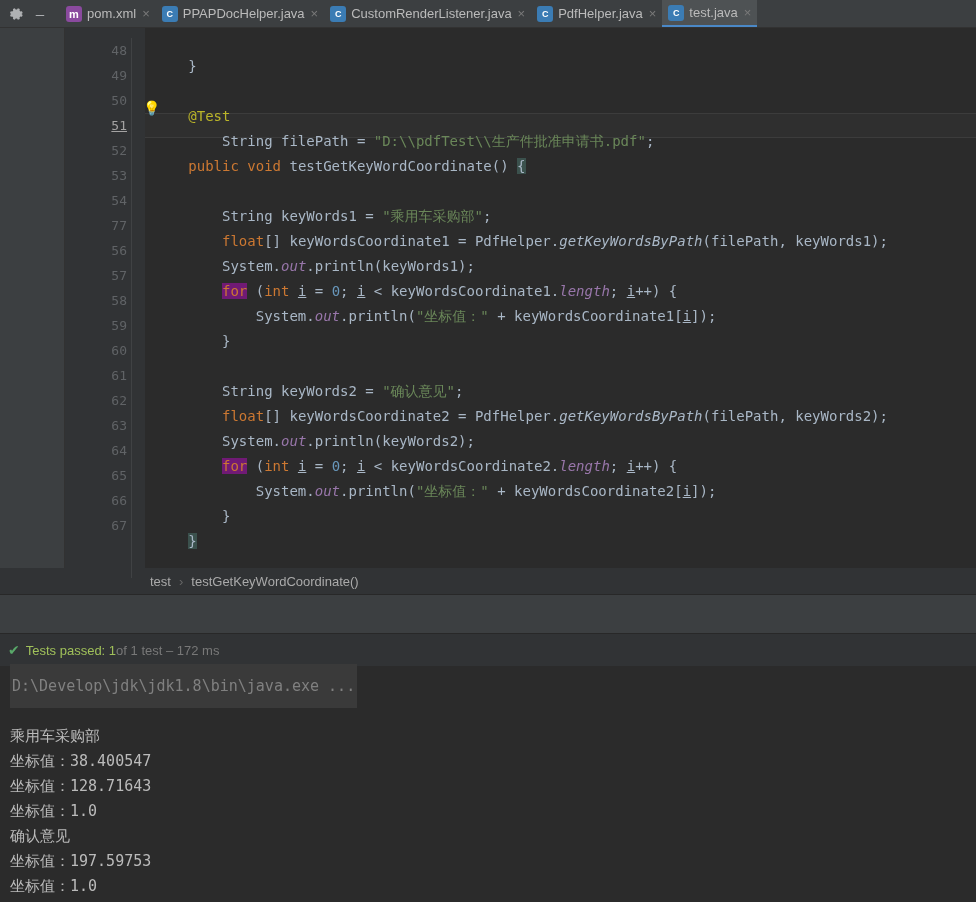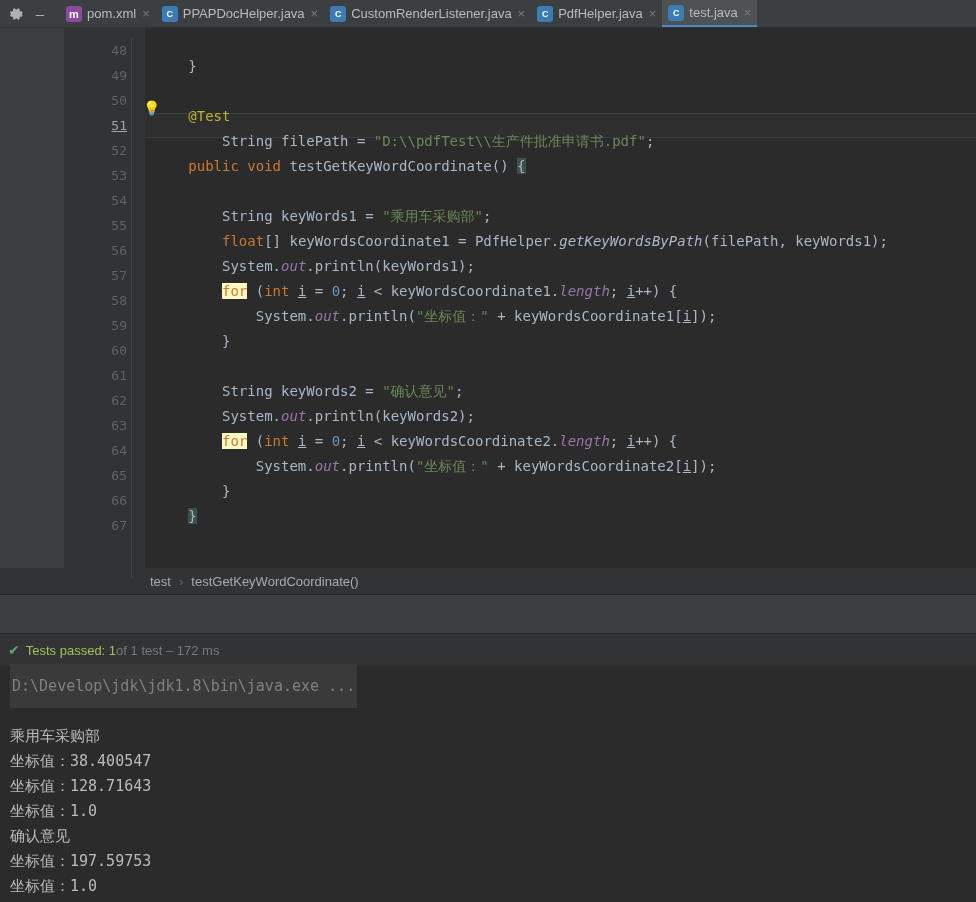--- a/index.html
+++ b/index.html
@@ -22,21 +22,21 @@
   .code { flex: 1; padding-top: 10px; position: relative; background:#2b2b2b; }
   .code-line { height: 25px; line-height: 25px; white-space: pre; padding-left: 18px; }
   .bulb { position: absolute; left: -2px; top: 62px; font-size: 14px; }
   .kw { color: #cc7832; }
   .str { color: #6a8759; }
   .ann { color: #bbb529; }
   .num { color: #6897bb; }
   .field { color: #9876aa; font-style: italic; }
   .method-ital { color: #a9b7c6; font-style: italic; }
   .underline { text-decoration: underline; }
-  .hl-for { background: #fef9c3; }
+  .hl-for { background: #701a75; }
   .hl-brace { background: #3b514d; }
   .caret-line { position:absolute; left:0; right:0; height:25px; top:85px; background: rgba(50,50,50,0.6); border-top:1px solid #3c3c3c; border-bottom:1px solid #3c3c3c; z-index:0;}
   .code-line, .bulb { position: relative; z-index:1;}
   .breadcrumb { height: 26px; background: #313335; display: flex; align-items: center; padding-left: 150px; color: #aaaaaa; font-family: "Segoe UI", sans-serif; font-size: 13px; }
   .breadcrumb-sep { margin: 0 8px; color: #666; }
   .divider { height: 40px; background: #3c3f41; border-top: 1px solid #282828; border-bottom: 1px solid #282828;}
   .test-bar { height: 32px; background: #313335; display: flex; align-items: center; padding-left: 8px; font-family: "Segoe UI", sans-serif; font-size: 13px; color: #787878; }
   .tick { color: #59a869; margin-right: 6px; font-size:14px;}
   .tests-passed { color: #a0c15a; }
   .console { background: #2b2b2b; padding: 8px 10px; font-family: "DialogInput","Consolas",monospace; font-size: 15px; line-height: 25px; color: #bbbbbb; }
@@ -86,21 +86,21 @@
   <div class="side"></div>
   <div class="gutter">
     <div class="fold-col"></div>
     <div class="ln">48</div>
     <div class="ln">49</div>
     <div class="ln">50</div>
     <div class="ln active">51</div>
     <div class="ln">52</div>
     <div class="ln">53</div>
     <div class="ln">54</div>
-    <div class="ln">55</div>
+    <div class="ln">77</div>
     <div class="ln">56</div>
     <div class="ln">57</div>
     <div class="ln">58</div>
     <div class="ln">59</div>
     <div class="ln">60</div>
     <div class="ln">61</div>
     <div class="ln">62</div>
     <div class="ln">63</div>
     <div class="ln">64</div>
     <div class="ln">65</div>
@@ -117,20 +117,21 @@
     <div class="code-line">   <span class="kw">public</span> <span class="kw">void</span> <span>testGetKeyWordCoordinate</span>() <span class="hl-brace">{</span></div>
     <div class="code-line"></div>
     <div class="code-line">       String <span>keyWords1</span> = <span class="str">"乘用车采购部"</span>;</div>
     <div class="code-line">       <span class="kw">float</span>[] <span>keyWordsCoordinate1</span> = <span>PdfHelper</span>.<span class="method-ital">getKeyWordsByPath</span>(<span>filePath</span>, <span>keyWords1</span>);</div>
     <div class="code-line">       <span>System</span>.<span class="field">out</span>.<span>println</span>(<span>keyWords1</span>);</div>
     <div class="code-line">       <span class="kw hl-for">for</span> (<span class="kw">int</span> <span class="underline">i</span> = <span class="num">0</span>; <span class="underline">i</span> &lt; <span>keyWordsCoordinate1</span>.<span class="field">length</span>; <span class="underline">i</span>++) {</div>
     <div class="code-line">           <span>System</span>.<span class="field">out</span>.<span>println</span>(<span class="str">"坐标值："</span> + <span>keyWordsCoordinate1</span>[<span class="underline">i</span>]);</div>
     <div class="code-line">       }</div>
     <div class="code-line"></div>
     <div class="code-line">       String <span>keyWords2</span> = <span class="str">"确认意见"</span>;</div>
+    <div class="code-line">       <span class="kw">float</span>[] <span>keyWordsCoordinate2</span> = <span>PdfHelper</span>.<span class="method-ital">getKeyWordsByPath</span>(<span>filePath</span>, <span>keyWords2</span>);</div>
     <div class="code-line">       <span>System</span>.<span class="field">out</span>.<span>println</span>(<span>keyWords2</span>);</div>
     <div class="code-line">       <span class="kw hl-for">for</span> (<span class="kw">int</span> <span class="underline">i</span> = <span class="num">0</span>; <span class="underline">i</span> &lt; <span>keyWordsCoordinate2</span>.<span class="field">length</span>; <span class="underline">i</span>++) {</div>
     <div class="code-line">           <span>System</span>.<span class="field">out</span>.<span>println</span>(<span class="str">"坐标值："</span> + <span>keyWordsCoordinate2</span>[<span class="underline">i</span>]);</div>
     <div class="code-line">       }</div>
     <div class="code-line">   <span class="hl-brace">}</span></div>
   </div>
 </div>
 
 <div class="breadcrumb">
   <span>test</span>

